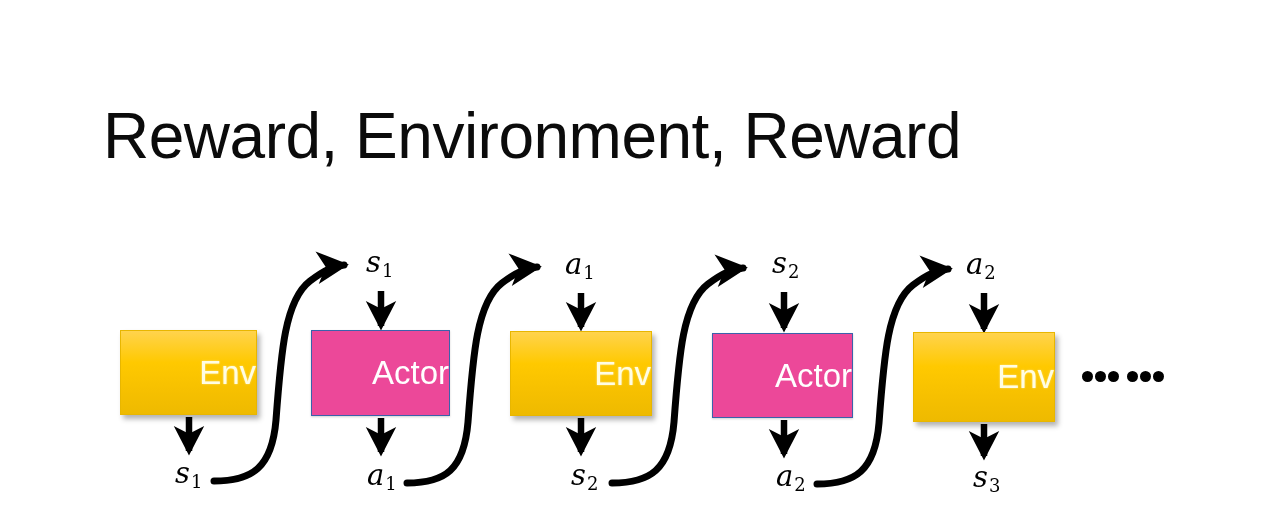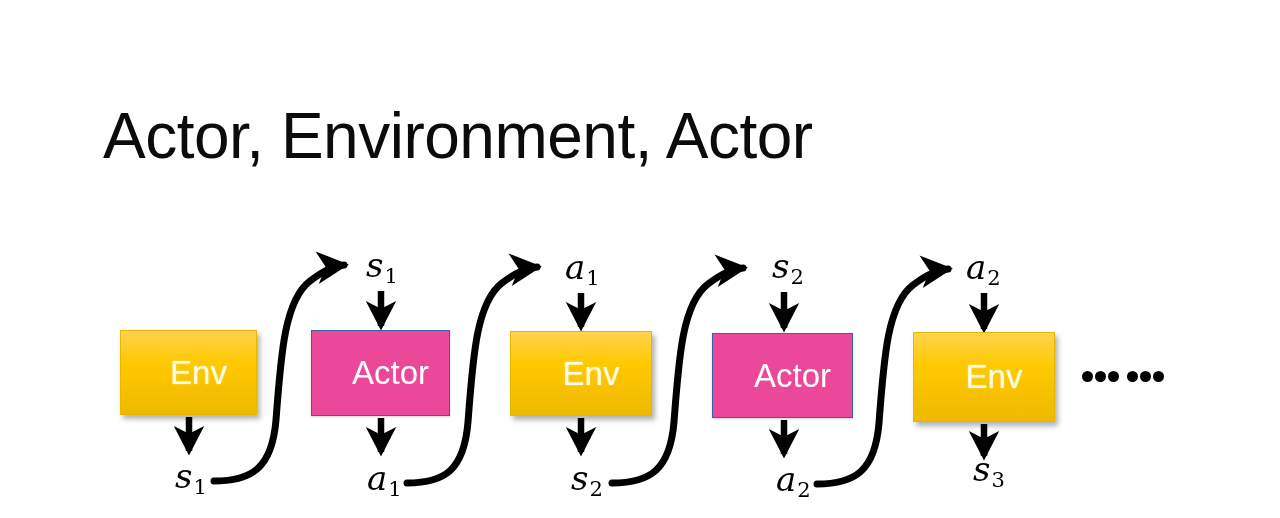--- a/index.html
+++ b/index.html
@@ -55,21 +55,21 @@
     overflow: visible;
     pointer-events: none;
   }
 
   
   .node {
     position: absolute;
     box-sizing: border-box;
     display: flex;
     align-items: center;
-    justify-content: center;
+    justify-content: flex-end;
     font-family: "Liberation Sans", sans-serif;
     font-weight: 400;
     color: #ffffe0;
     z-index: 3;
     padding-left: 20px;
   }
   .node-env {
     background: linear-gradient(180deg, #ffd34d 0%, #ffc900 38%, #f6c000 72%, #eeba00 100%);
     border: 1px solid #e8b600;
     box-shadow: 3px 4px 5px rgba(0,0,0,0.30);
@@ -83,21 +83,21 @@
     color: #ffffff;
     font-size: 33px;
     box-shadow: 0 1px 2px rgba(0,0,0,0.18);
   }
 
   
   .mlabel {
     position: absolute;
     font-family: "DejaVu Serif", serif;
     font-style: italic;
-    font-size: 34px;
+    font-size: 29px;
     color: #000000;
     white-space: nowrap;
     line-height: 1;
     z-index: 4;
   }
   .mlabel sub {
     font-style: normal;
     font-size: 0.62em;
     vertical-align: -0.28em;
     margin-left: 1px;
@@ -121,21 +121,21 @@
     border-radius: 50%;
     background: #000000;
     display: block;
   }
 </style>
 </head>
 <body>
 
 <div id="slide">
 
-  <div id="slide-title">Actor, Environment, Actor</div>
+  <div id="slide-title">Reward, Environment, Reward</div>
 
   <div id="diagram">
 
     <svg id="wires" viewBox="0 0 1280 518" width="1280" height="518">
       <defs>
         <marker id="ah" viewBox="0 0 12 12" refX="9.4" refY="6" markerWidth="5.2" markerHeight="5.2" orient="auto-start-reverse">
           <path d="M 0.5 0.6 L 11 6 L 0.5 11.4 L 3.3 6 Z" fill="#000000"></path>
         </marker>
       </defs>
 
@@ -206,21 +206,21 @@
     </div>
     <div class="mlabel" style="left:367px; top:461px;">
       <span>a</span><sub>1</sub>
     </div>
     <div class="mlabel" style="left:571px; top:461px;">
       <span>s</span><sub>2</sub>
     </div>
     <div class="mlabel" style="left:776px; top:462px;">
       <span>a</span><sub>2</sub>
     </div>
-    <div class="mlabel" style="left:973px; top:452px;">
+    <div class="mlabel" style="left:973px; top:463px;">
       <span>s</span><sub>3</sub>
     </div>
 
     <div id="ellipsis">
         <i style="left: 0px;"></i>
         <i style="left: 13px;"></i>
         <i style="left: 26px;"></i>
         <i style="left: 45px;"></i>
         <i style="left: 58px;"></i>
         <i style="left: 71px;"></i>

